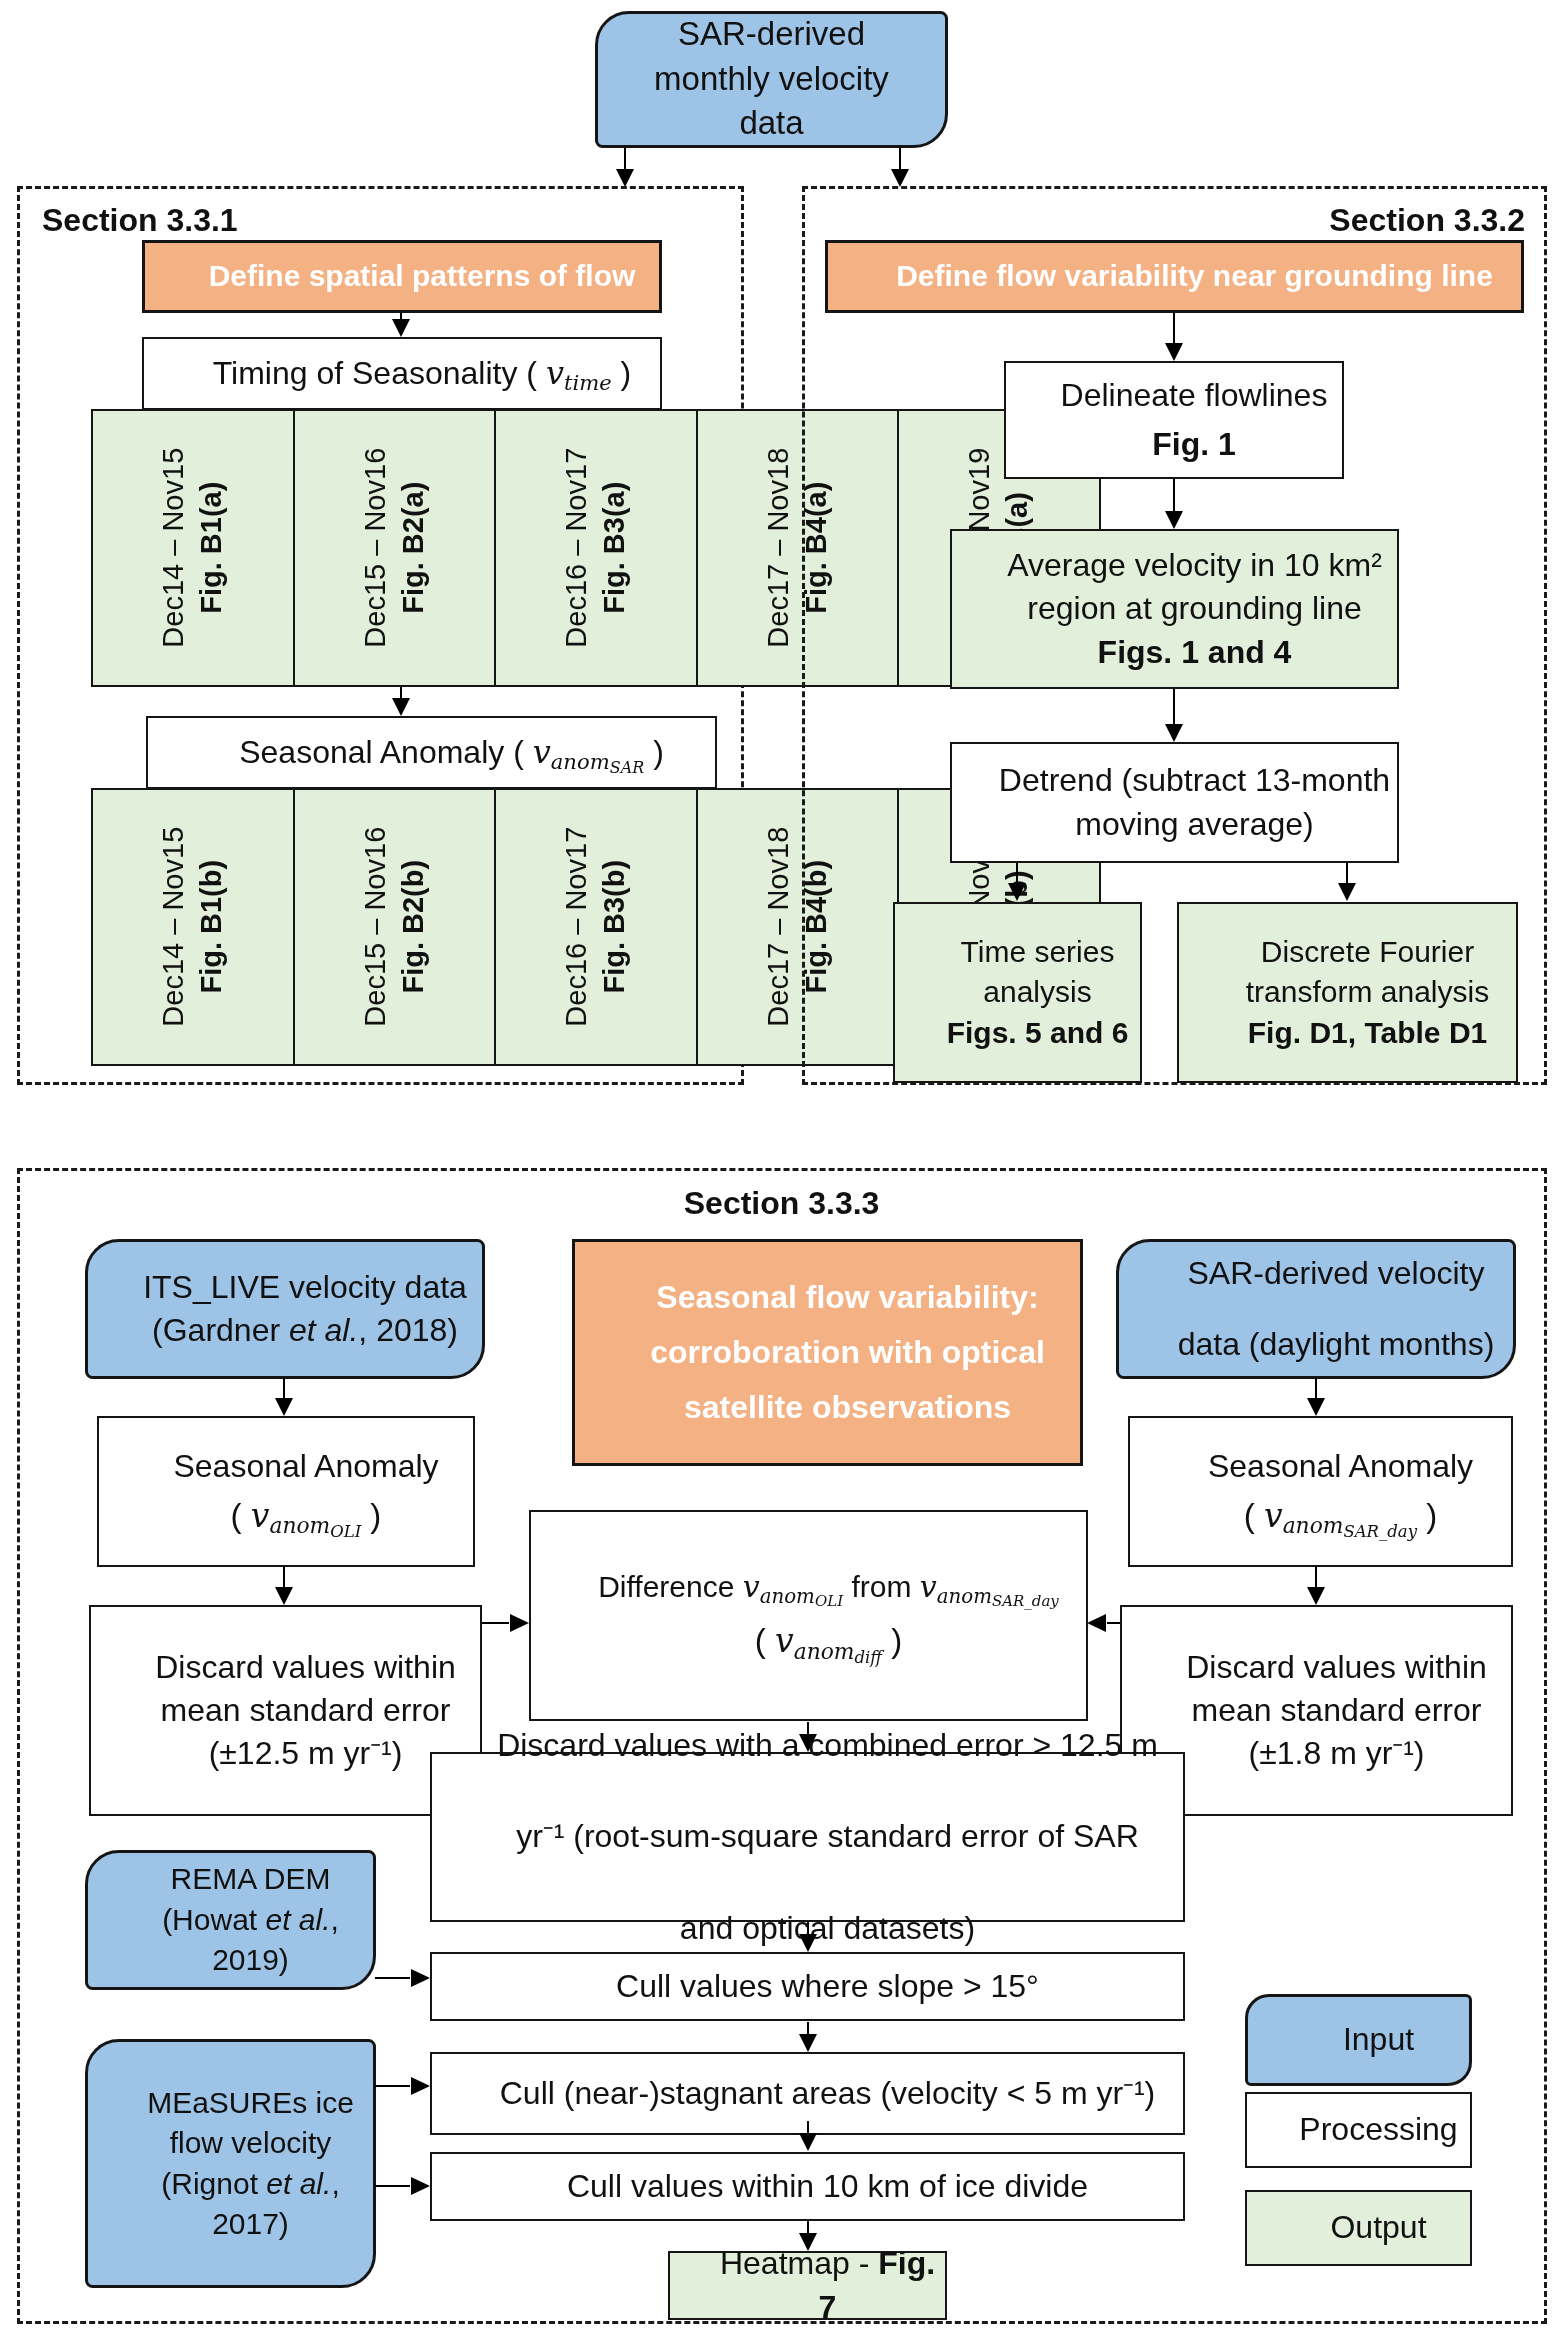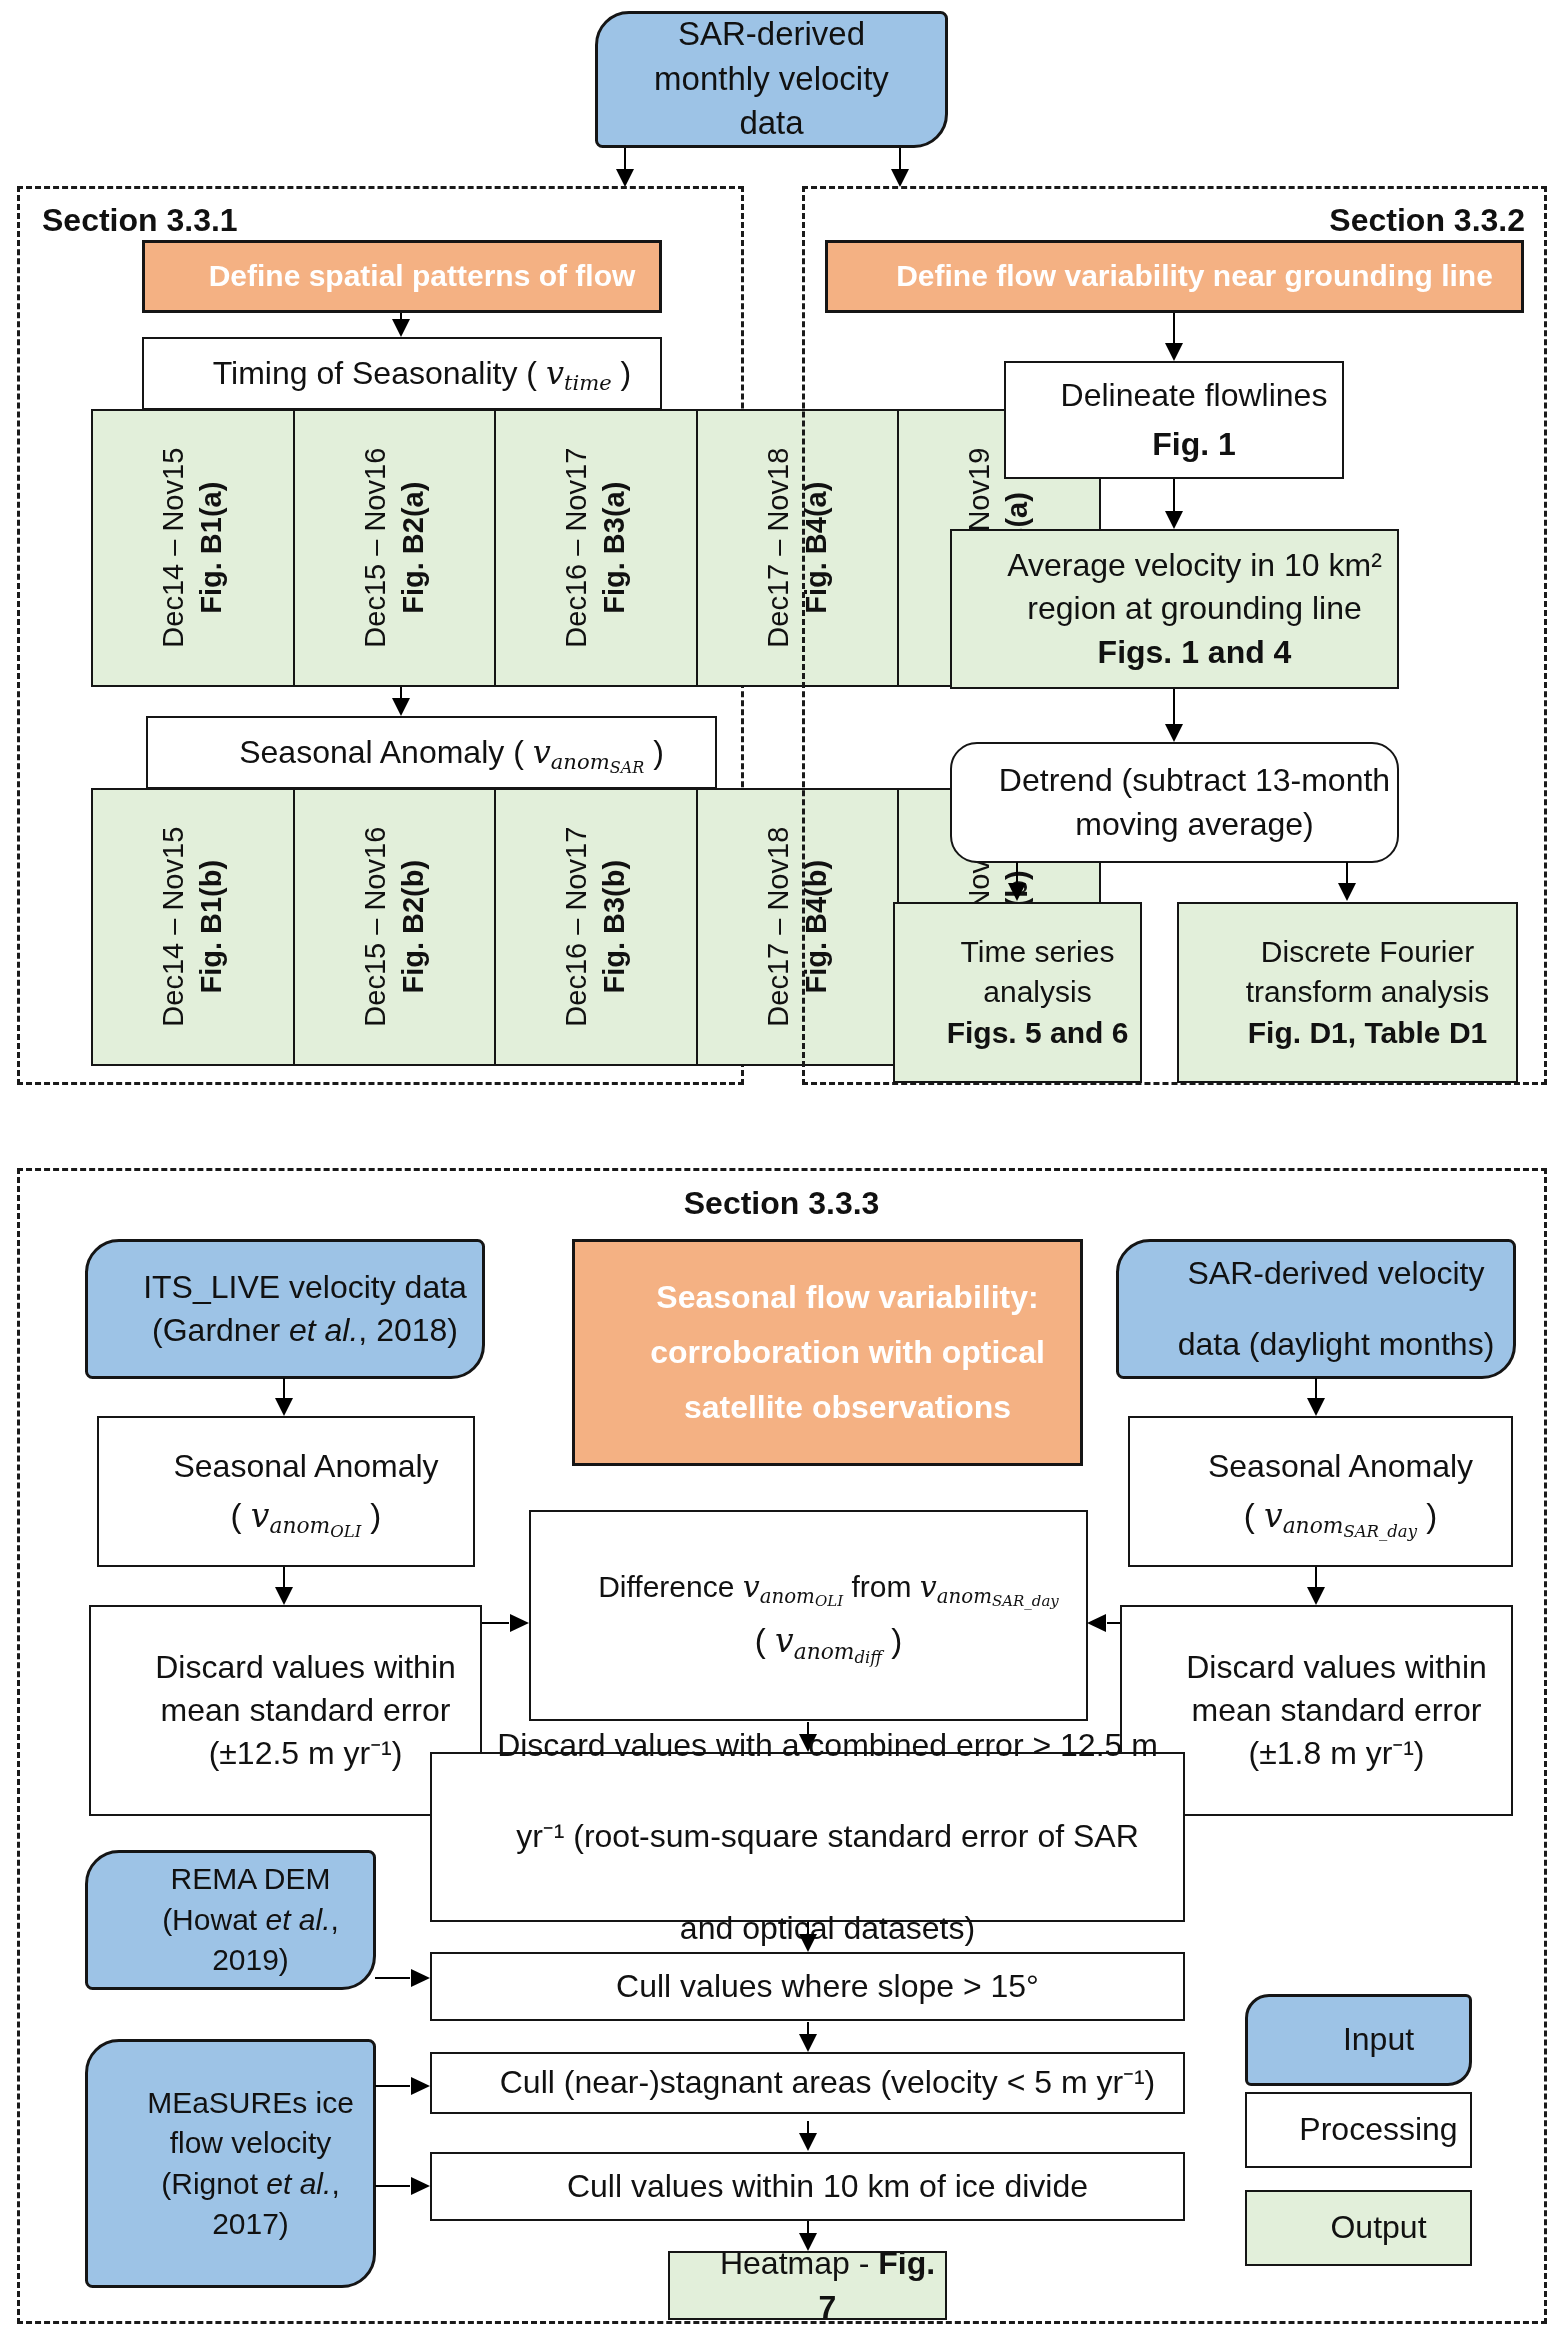--- a/index.html
+++ b/index.html
@@ -152,21 +152,21 @@
   </div>
   <div class="arr-v" style="left:1173px;top:479px;height:32px;"></div>
 
   <div class="box green t42" style="left:950px;top:529px;width:449px;height:160px;">
     <div>Average velocity in 10 km²</div>
     <div>region at grounding line</div>
     <div class="b">Figs. 1 and 4</div>
   </div>
   <div class="arr-v" style="left:1173px;top:689px;height:35px;"></div>
 
-  <div class="box t42" style="left:950px;top:742px;width:449px;height:121px;border-radius:27px;">
+  <div class="box t42" style="left:950px;top:742px;width:449px;height:121px;">
     <div>Detrend (subtract 13-month</div>
     <div>moving average)</div>
   </div>
   <div class="arr-v" style="left:1016px;top:862px;height:21px;"></div>
   <div class="arr-v" style="left:1346px;top:862px;height:21px;"></div>
 
   <div class="box green t40" style="left:893px;top:902px;width:249px;height:181px;">
     <div>Time series</div>
     <div>analysis</div>
     <div class="b">Figs. 5 and 6</div>
@@ -233,21 +233,21 @@
     <div>yr⁻¹ (root-sum-square standard error of SAR</div>
     <div>and optical datasets)</div>
   </div>
 
   <div class="arr-v" style="left:807px;top:1922px;height:12px;"></div>
   <div class="box t42" style="left:430px;top:1952px;width:755px;height:69px;">
     <div>Cull values where slope &gt; 15°</div>
   </div>
 
   <div class="arr-v" style="left:807px;top:2022px;height:12px;"></div>
-  <div class="box t42" style="left:430px;top:2052px;width:755px;height:62px;">
+  <div class="box t42" style="left:430px;top:2052px;width:755px;height:83px;">
     <div>Cull (near-)stagnant areas (velocity &lt; 5 m yr⁻¹)</div>
   </div>
 
   <div class="arr-v" style="left:807px;top:2121px;height:12px;"></div>
   <div class="box t42" style="left:430px;top:2152px;width:755px;height:69px;">
     <div>Cull values within 10 km of ice divide</div>
   </div>
 
   <div class="arr-v" style="left:807px;top:2221px;height:12px;"></div>
   <div class="box green t42" style="left:668px;top:2251px;width:279px;height:69px;">

